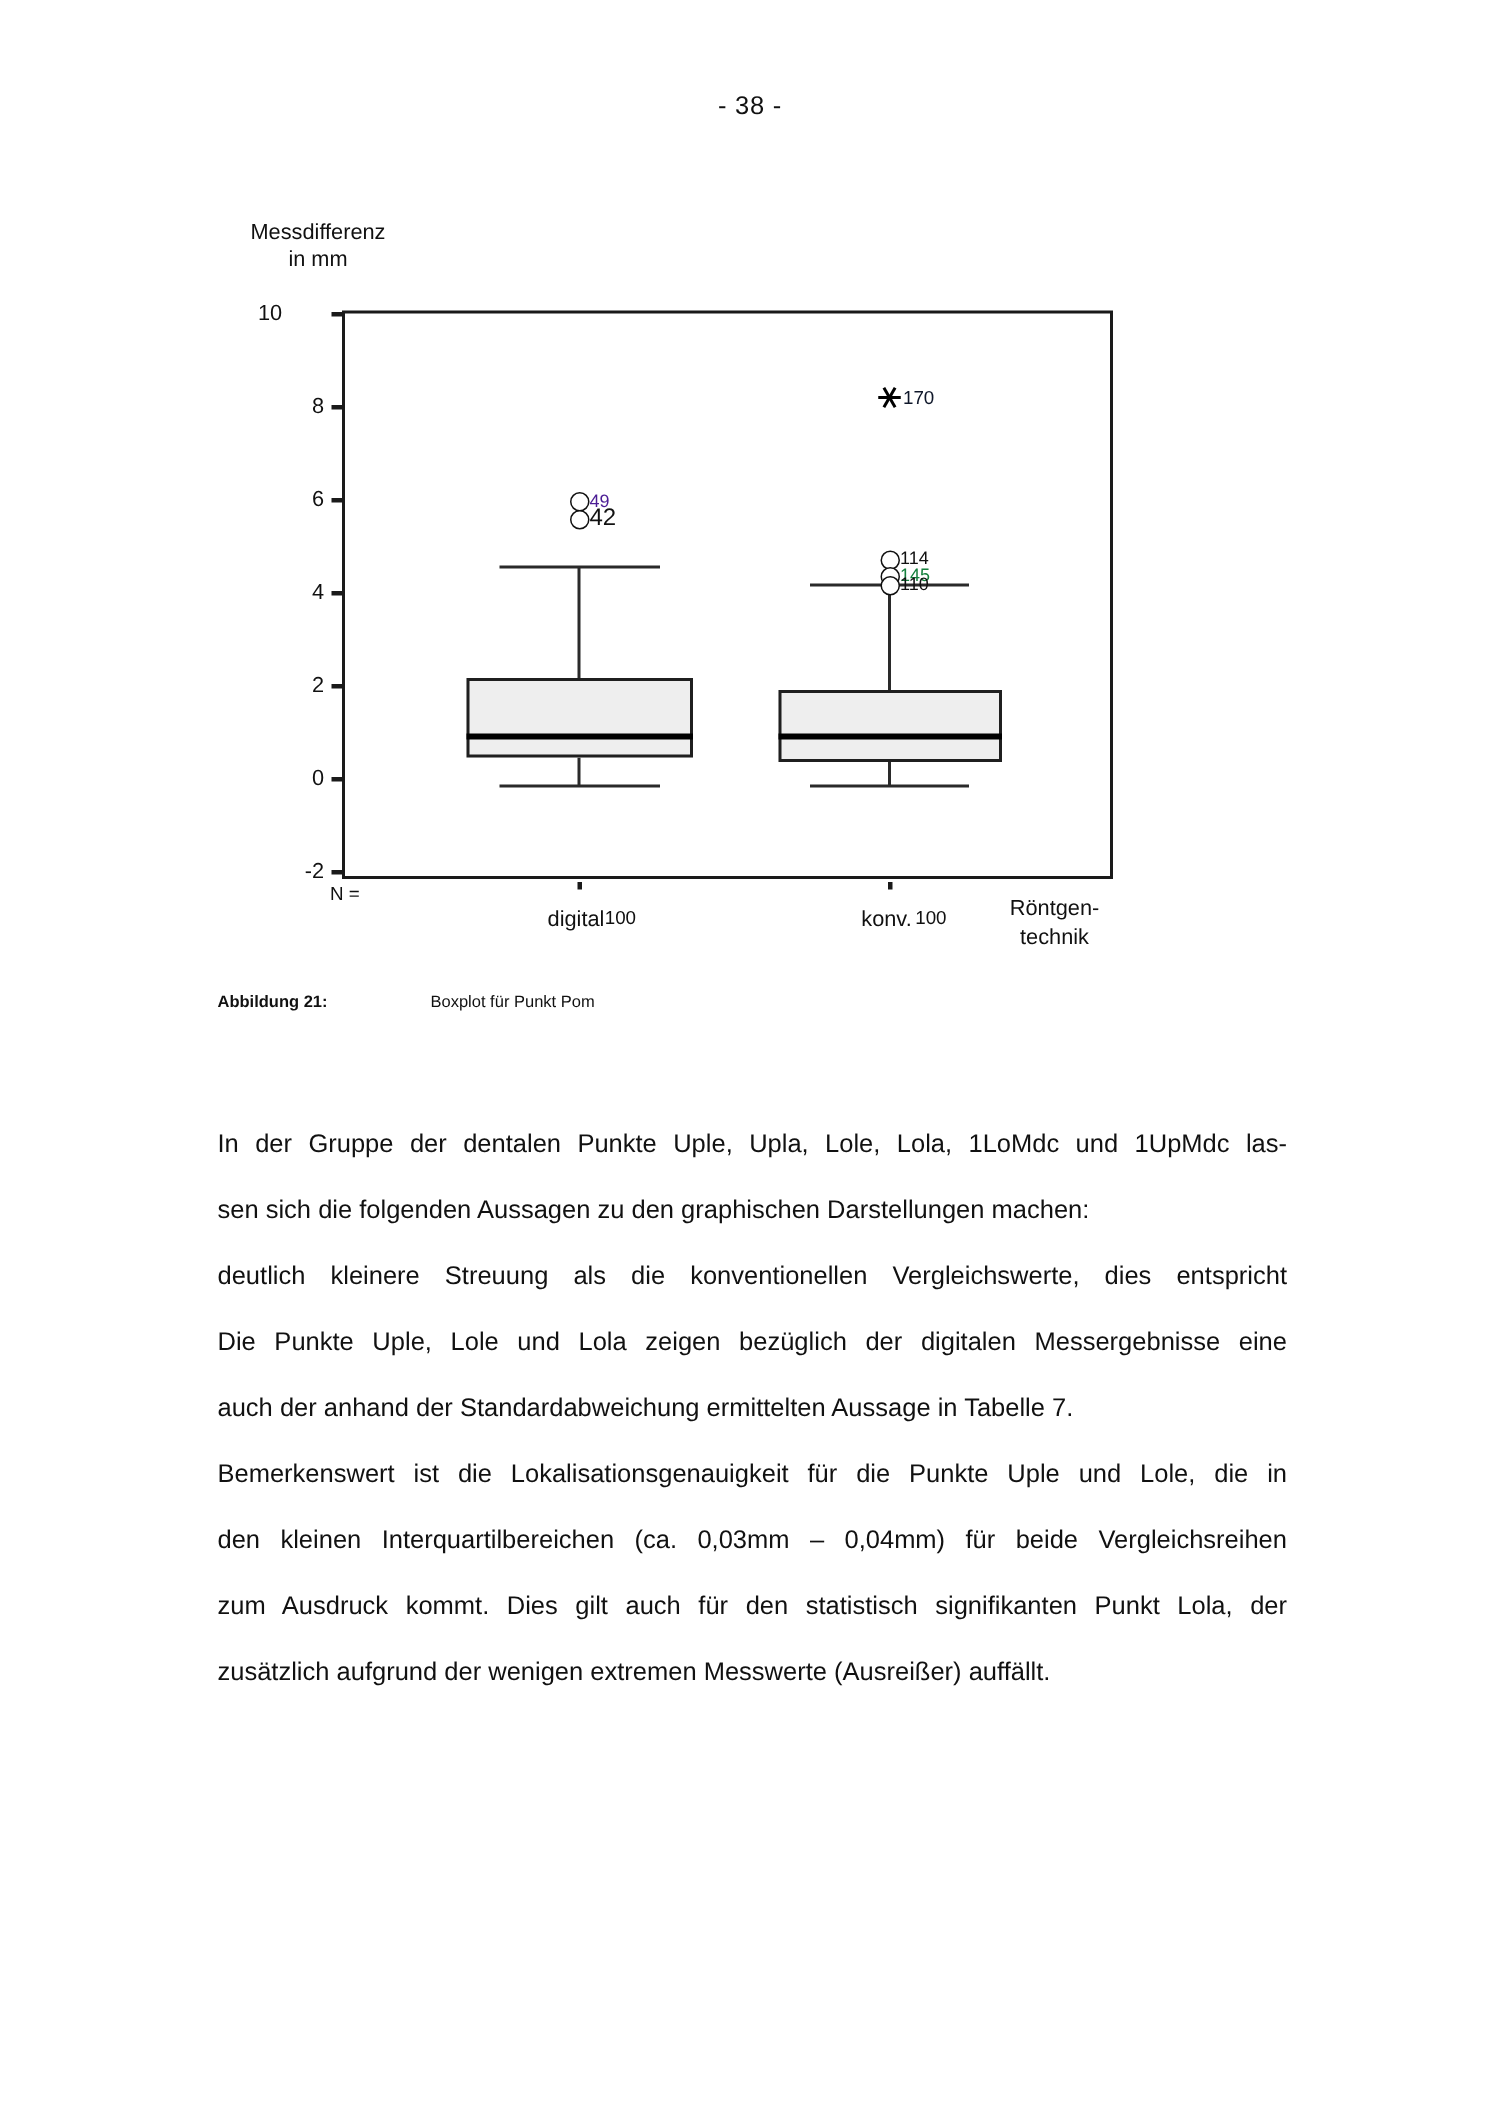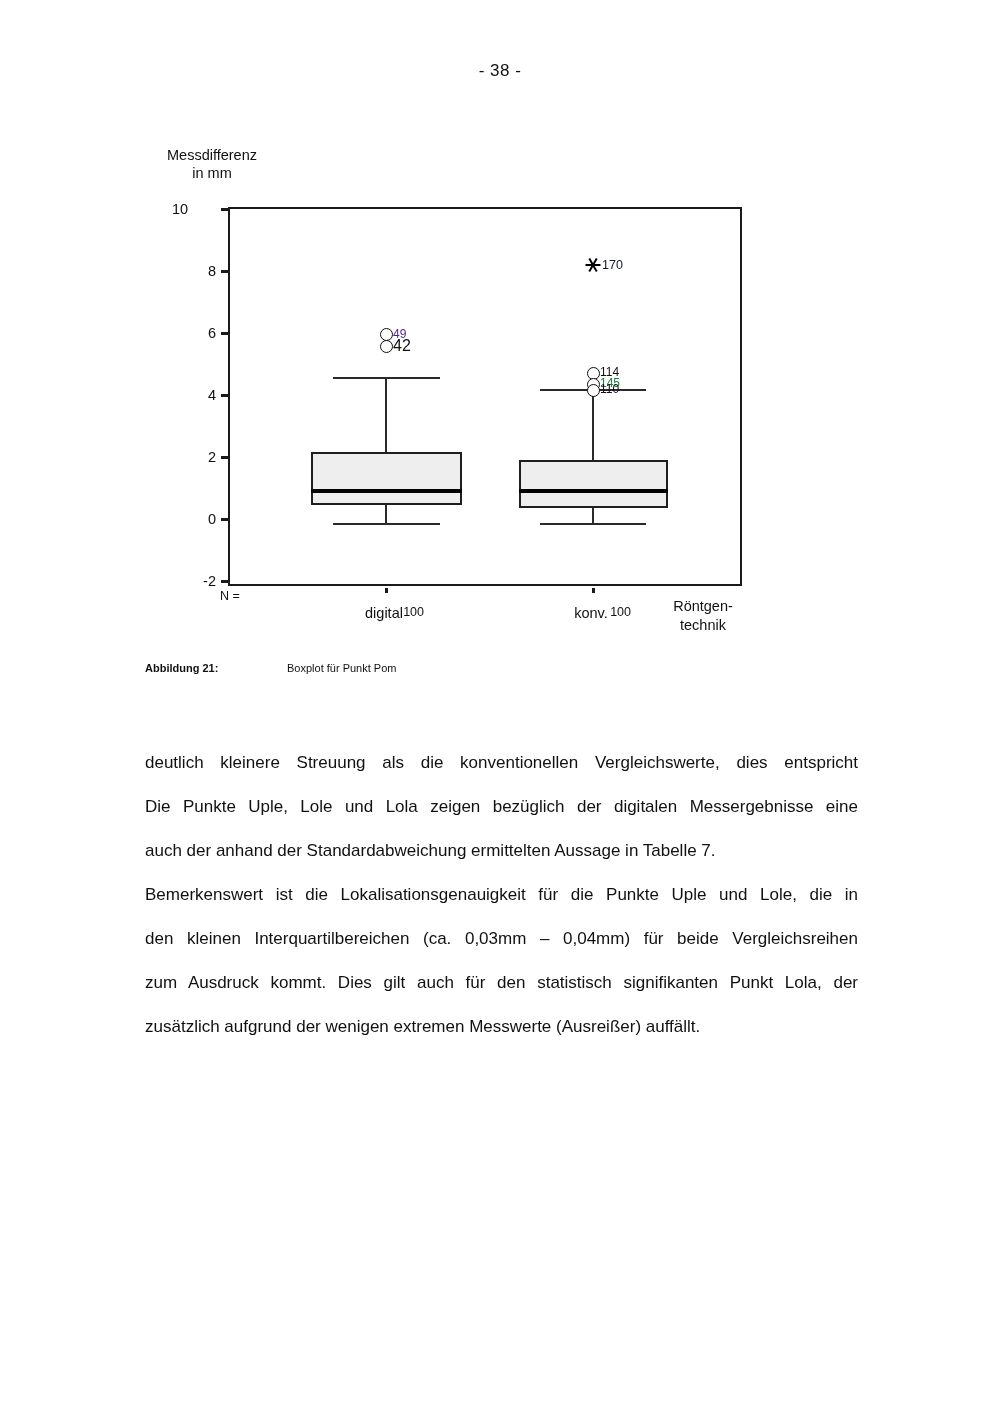--- a/index.html
+++ b/index.html
@@ -102,20 +102,24 @@
     <div>Röntgen-</div>
     <div>technik</div>
   </div>
 
   <div class="abs caption">
     <span class="capb">Abbildung 21:</span><span>Boxplot für Punkt Pom</span>
   </div>
 
   <div class="abs textblock">
     <div class="para">
+      <div class="bl j">In der Gruppe der dentalen Punkte Uple, Upla, Lole, Lola, 1LoMdc und 1UpMdc las-</div>
+      <div class="bl">sen sich die folgenden Aussagen zu den graphischen Darstellungen machen:</div>
+    </div>
+    <div class="para">
       <div class="bl j">deutlich kleinere Streuung als die konventionellen Vergleichswerte, dies entspricht</div>
       <div class="bl j">Die Punkte Uple, Lole und Lola zeigen bezüglich der digitalen Messergebnisse eine</div>
       <div class="bl">auch der anhand der Standardabweichung ermittelten Aussage in Tabelle 7.</div>
     </div>
     <div class="para">
       <div class="bl j">Bemerkenswert ist die Lokalisationsgenauigkeit für die Punkte Uple und Lole, die in</div>
       <div class="bl j">den kleinen Interquartilbereichen (ca. 0,03mm – 0,04mm) für beide Vergleichsreihen</div>
       <div class="bl j">zum Ausdruck kommt. Dies gilt auch für den statistisch signifikanten Punkt Lola, der</div>
       <div class="bl">zusätzlich aufgrund der wenigen extremen Messwerte (Ausreißer) auffällt.</div>
     </div>

